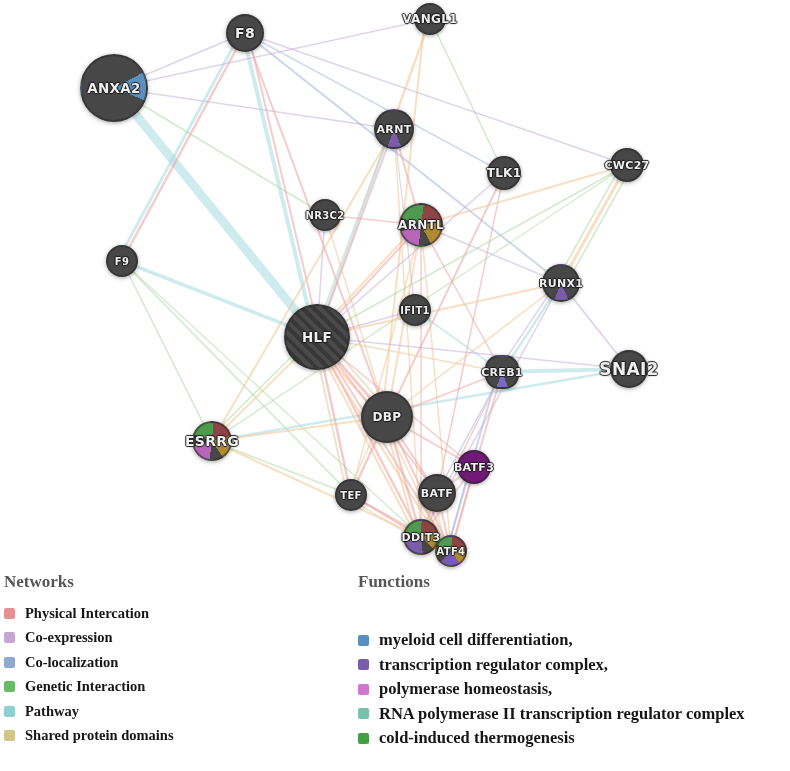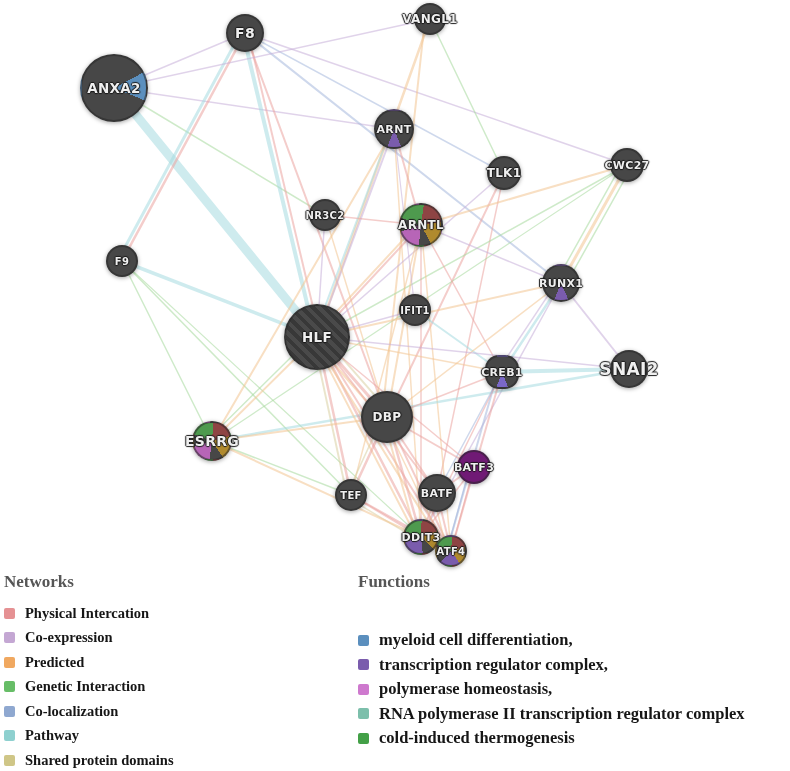--- a/index.html
+++ b/index.html
@@ -202,30 +202,26 @@
     <div id="net-legend-items">
         <div class="li">
           <span class="chip" style="background: rgb(229, 145, 147);"></span>
           <span class="ltext">Physical Intercation</span>
         </div>
         <div class="li">
           <span class="chip" style="background: rgb(196, 167, 211);"></span>
           <span class="ltext">Co-expression</span>
         </div>
         <div class="li">
-          <span class="chip" style="background: rgb(240, 168, 96);"></span>
-          <span class="ltext">Predicted</span>
+          <span class="chip" style="background: rgb(143, 168, 208);"></span>
+          <span class="ltext">Co-localization</span>
         </div>
         <div class="li">
           <span class="chip" style="background: rgb(103, 189, 103);"></span>
           <span class="ltext">Genetic Interaction</span>
-        </div>
-        <div class="li">
-          <span class="chip" style="background: rgb(143, 168, 208);"></span>
-          <span class="ltext">Co-localization</span>
         </div>
         <div class="li">
           <span class="chip" style="background: rgb(142, 208, 207);"></span>
           <span class="ltext">Pathway</span>
         </div>
         <div class="li">
           <span class="chip" style="background: rgb(207, 198, 135);"></span>
           <span class="ltext">Shared protein domains</span>
         </div>
       </div>

